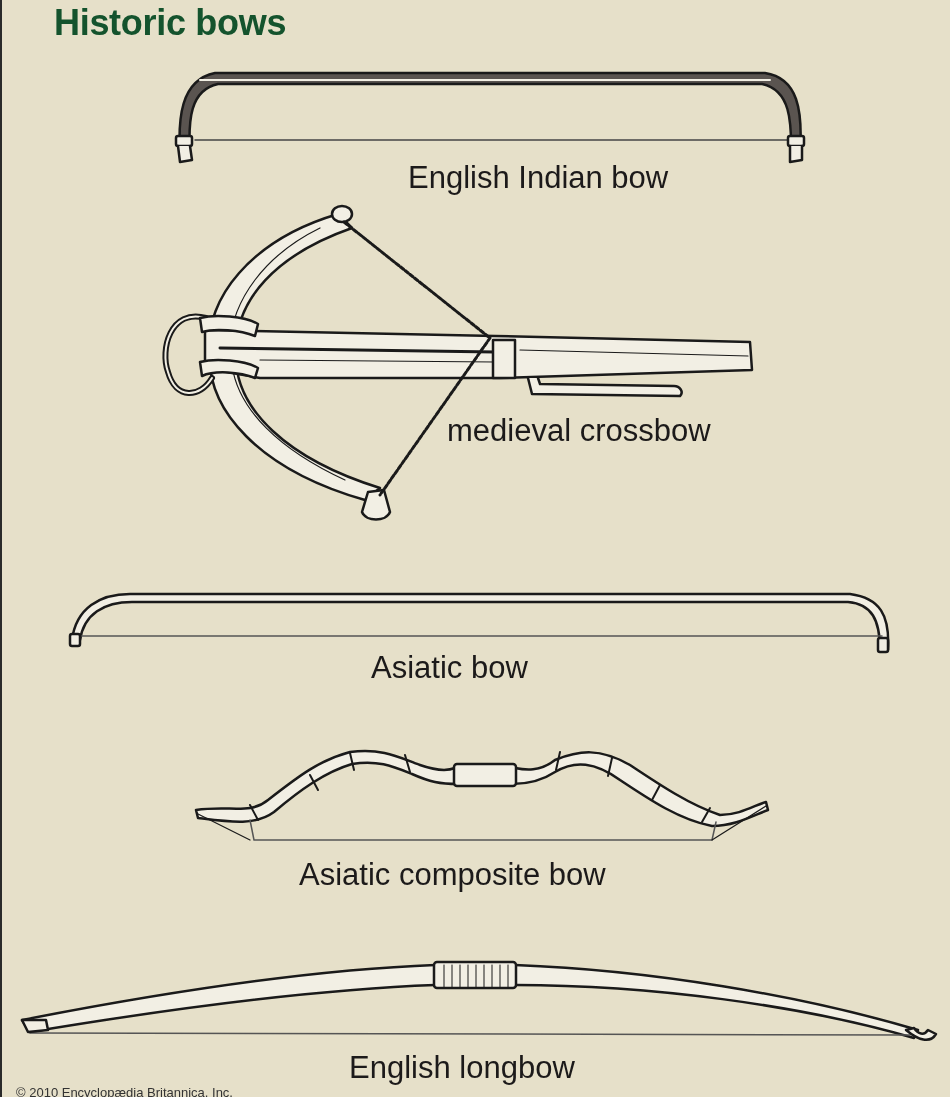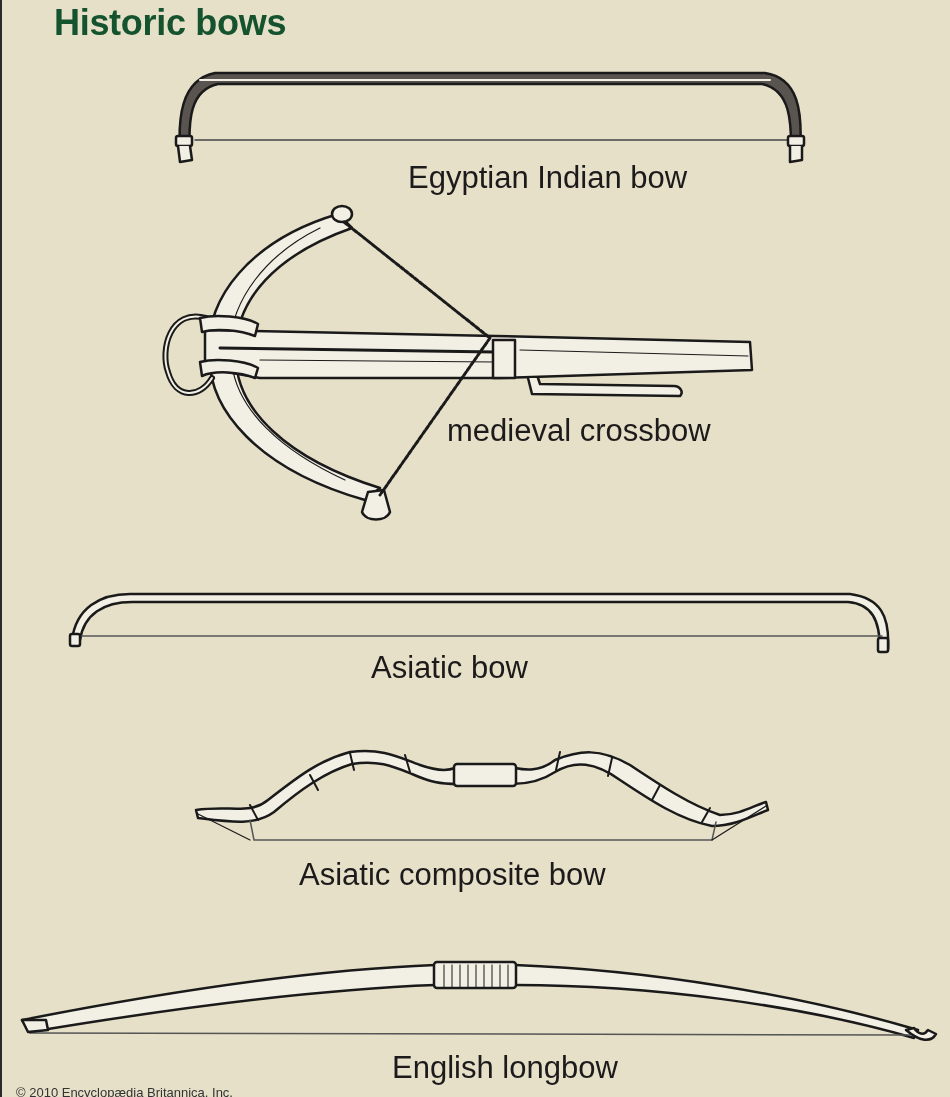--- a/index.html
+++ b/index.html
@@ -93,19 +93,19 @@
           <path d="M500,965 L500,987"></path>
           <path d="M508,965 L508,987"></path>
       </g>
       <path d="M30,1033 L910,1035" fill="none" stroke="#555" stroke-width="1.5"></path>
       <path d="M22,1020 L28,1032 L48,1030 L46,1020 Z"></path>
       <path d="M906,1030 C918,1040 930,1044 936,1034 L928,1030 C924,1036 918,1034 914,1028 Z"></path>
     </g>
   </g>
 </svg>
 
-<div class="label" style="left:408px; top:160px;">Egyptian Indian bow</div>
+<div class="label" style="left:408px; top:160px;">English Indian bow</div>
 <div class="label" style="left:447px; top:413px;">medieval crossbow</div>
 <div class="label" style="left:371px; top:650px;">Asiatic bow</div>
 <div class="label" style="left:299px; top:857px;text-align:right;">Asiatic composite bow</div>
-<div class="label" style="left:349px; top:1050px;margin-left:43px;">English longbow</div>
+<div class="label" style="left:349px; top:1050px;">English longbow</div>
 
 <div class="copyright">© 2010 Encyclopædia Britannica, Inc.</div>
 
 </body></html>

